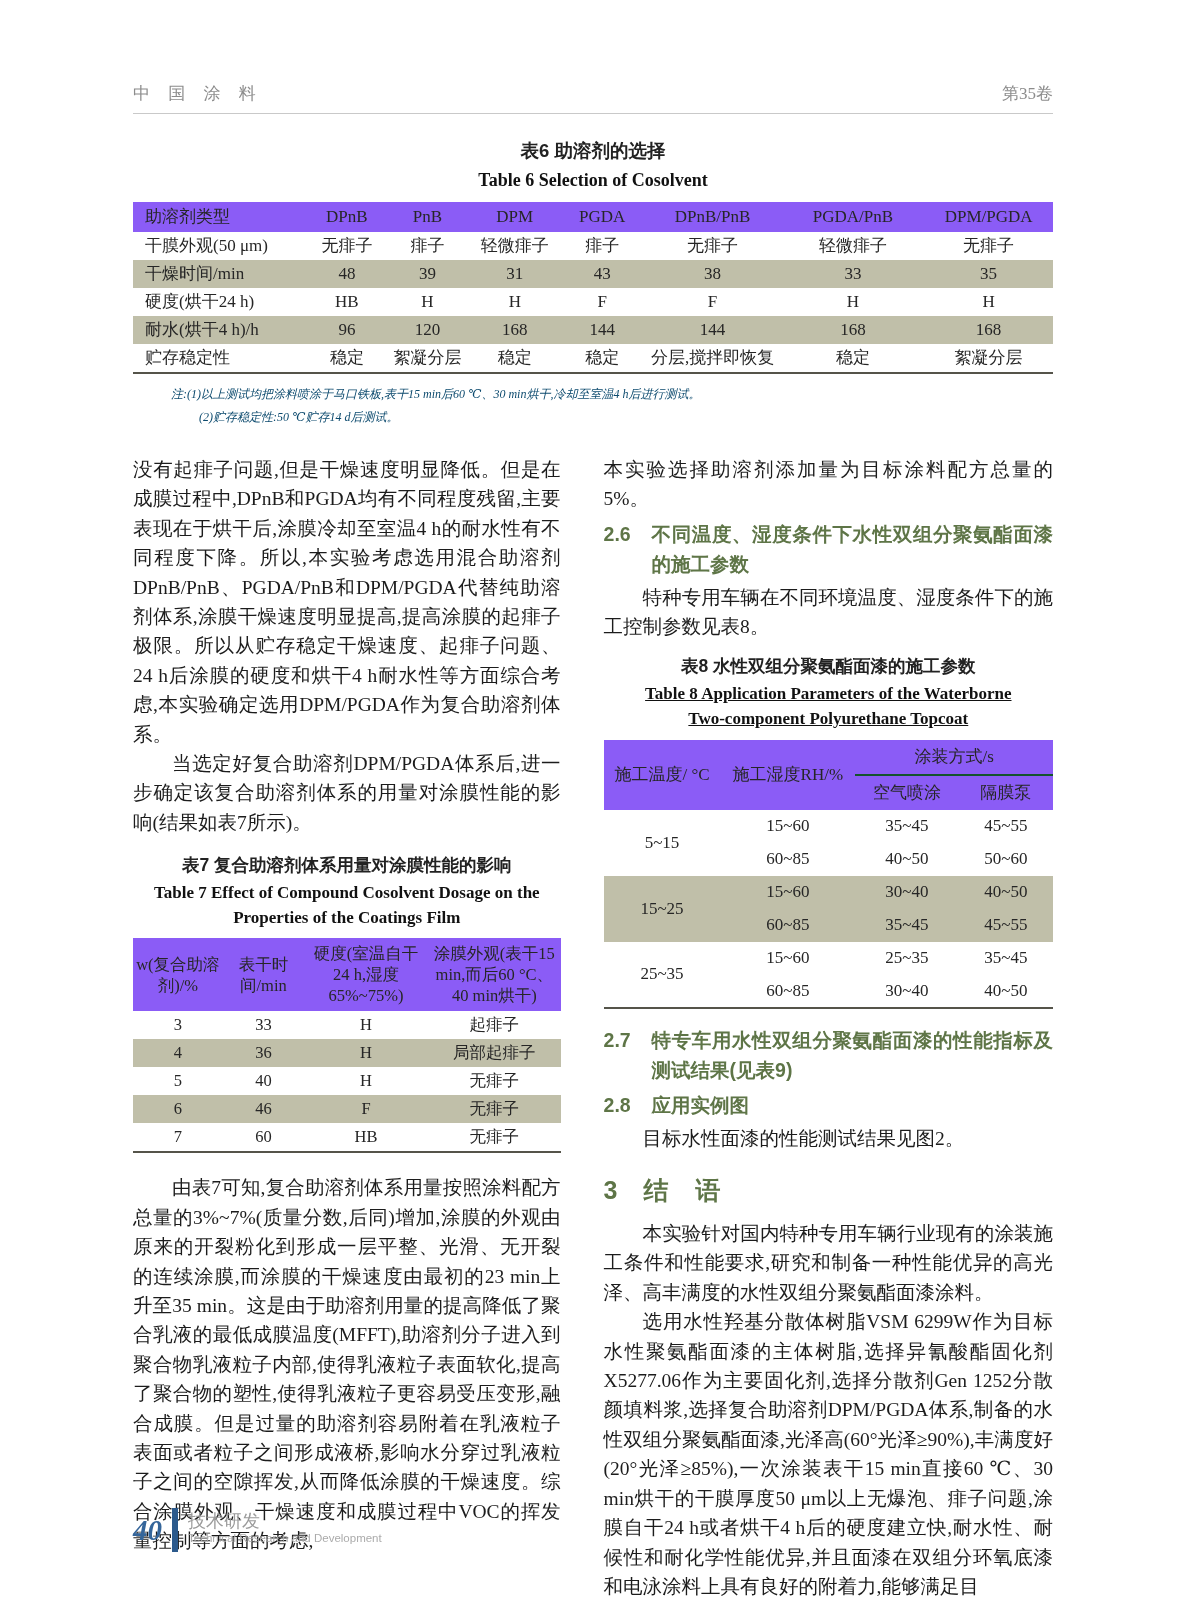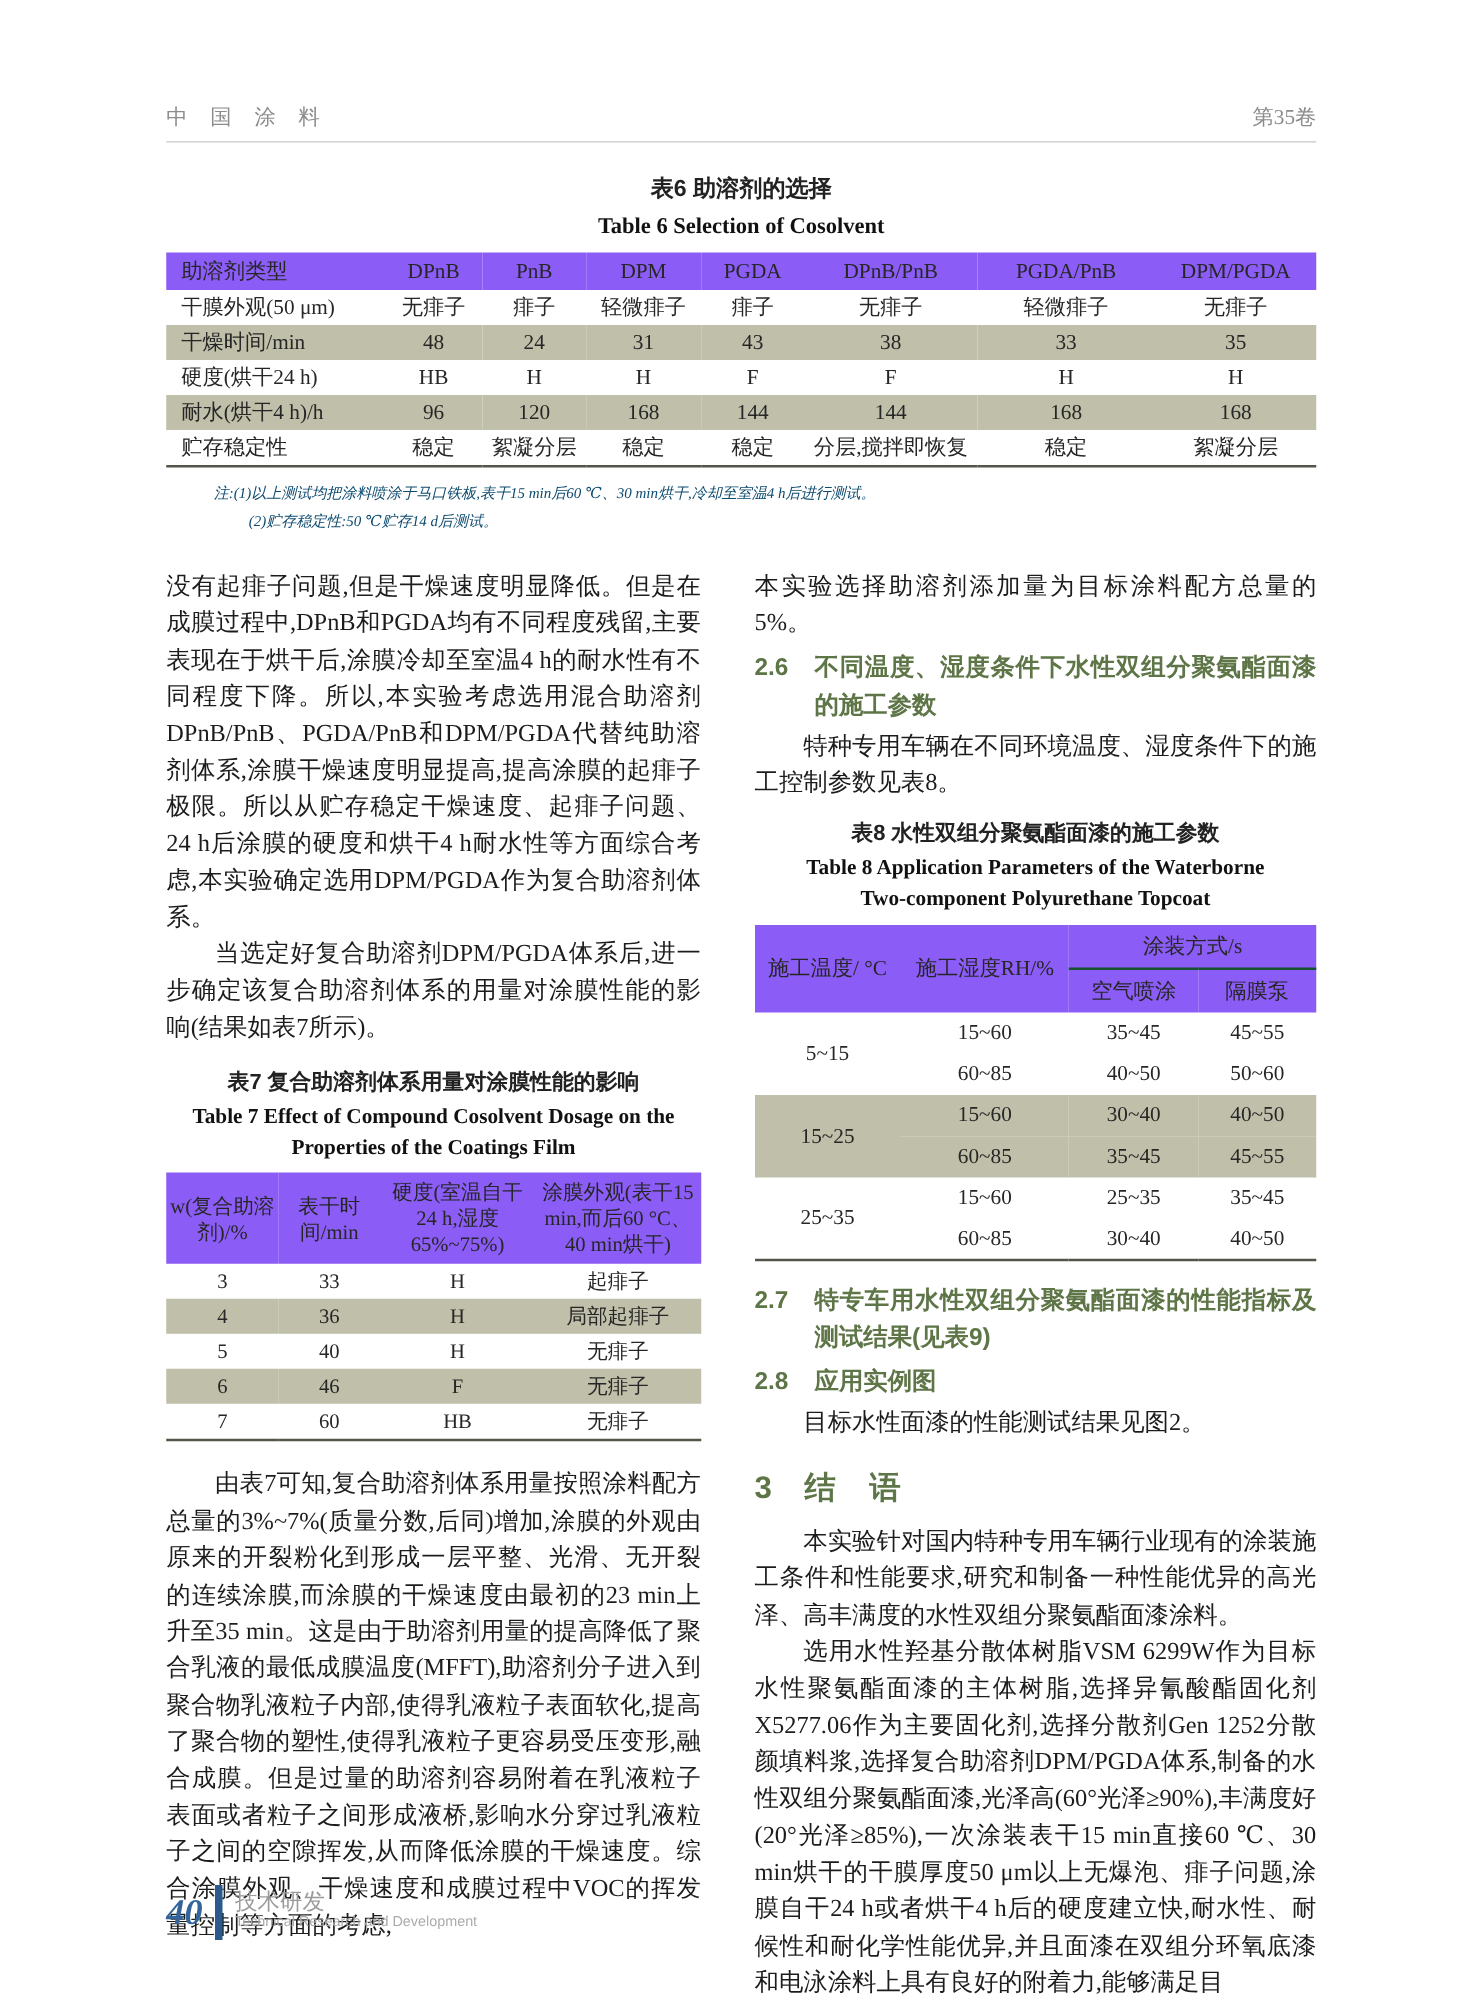--- a/index.html
+++ b/index.html
@@ -63,21 +63,21 @@
   
   .table7-wrap { margin:16px 0 20px 0; }
   .table7-wrap .tbl-title-cn { font-size:17.5px; margin-bottom:3px; }
   .table7-wrap .tbl-title-en { font-size:17px; line-height:25px; }
   .table7-wrap table { margin-top:8px; font-size:16.5px; }
   .table7-wrap thead th { line-height:21px; padding:5px 2px; }
 
   
   .table8-wrap { margin:12px 0 16px 0; }
   .table8-wrap .tbl-title-cn { font-size:17.5px; margin-bottom:3px; }
-  .table8-wrap .tbl-title-en { font-size:17px; line-height:25px; }
+  .table8-wrap .tbl-title-en { font-size:17px; line-height:25px;text-decoration:underline; }
   .table8-wrap table { margin-top:9px; font-size:17px; }
   .table8-wrap thead th { padding:6px 3px; }
   .table8-wrap tbody td { height:33px; }
   th.method-th { border-bottom:2px solid #14532d; }
 
   
   .footer { position:absolute; left:133px; bottom:48px; display:flex; align-items:flex-start; }
   .footer .pageno { font-style:italic; font-weight:bold; font-size:29px; color:#34659a;
     font-family:"Liberation Serif",serif; margin-right:10px; margin-top:6px; }
   .footer .vbar { width:6px; height:44px; background:#2c5a8c; margin-right:10px; }
@@ -128,21 +128,21 @@
             <td>痱子</td>
             <td>轻微痱子</td>
             <td>痱子</td>
             <td>无痱子</td>
             <td>轻微痱子</td>
             <td>无痱子</td>
           </tr>
           <tr>
             <td class="row-label">干燥时间/min</td>
             <td>48</td>
-            <td>24</td>
+            <td>39</td>
             <td>31</td>
             <td>43</td>
             <td>38</td>
             <td>33</td>
             <td>35</td>
           </tr>
           <tr>
             <td class="row-label">硬度(烘干24 h)</td>
             <td>HB</td>
             <td>H</td>

